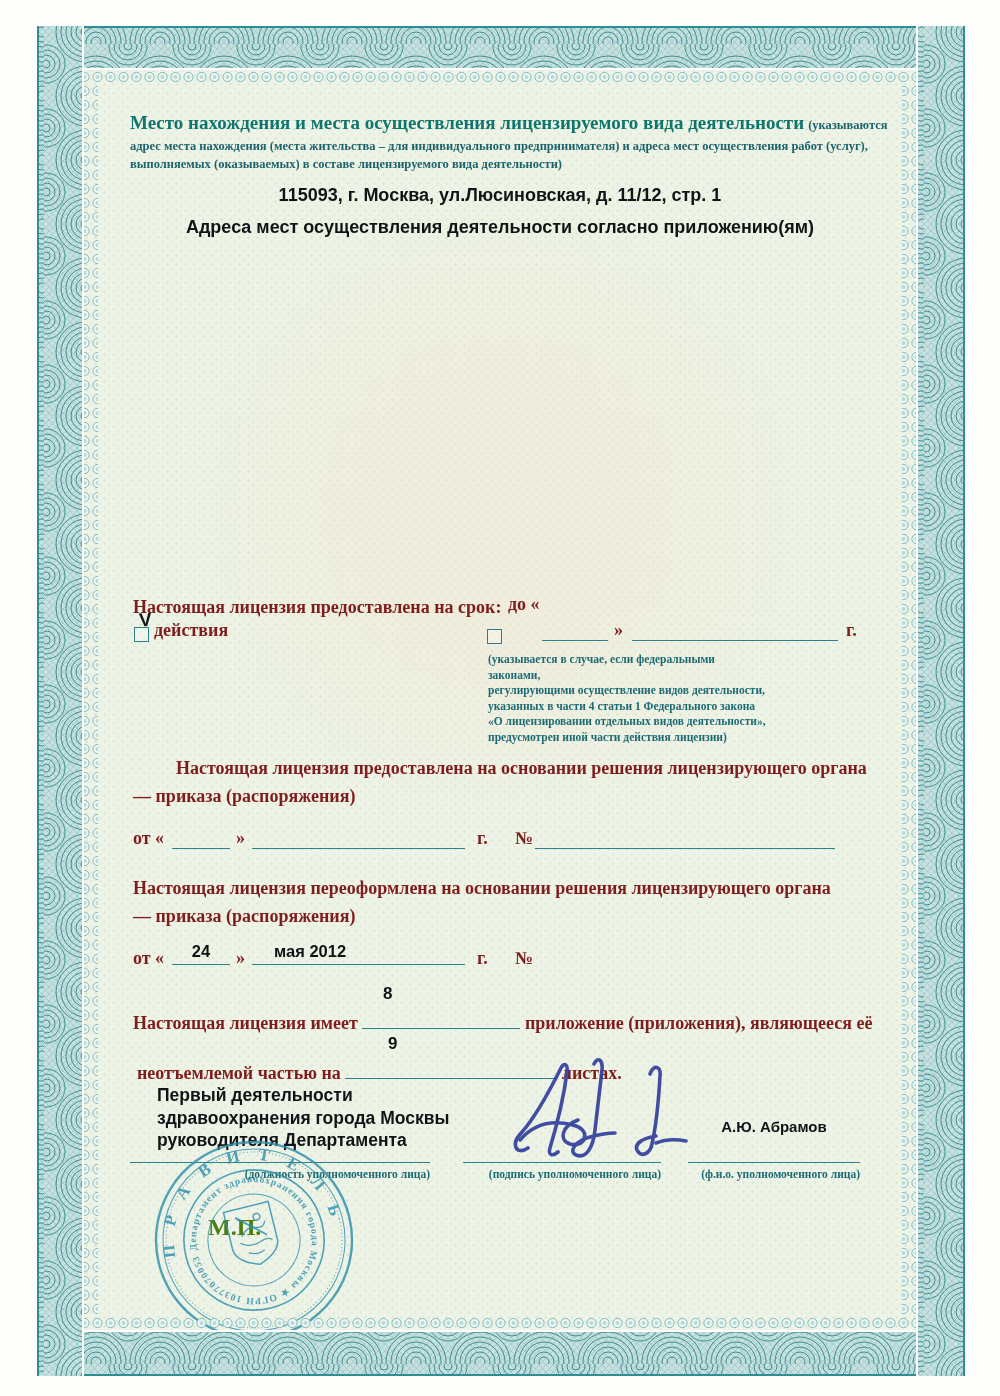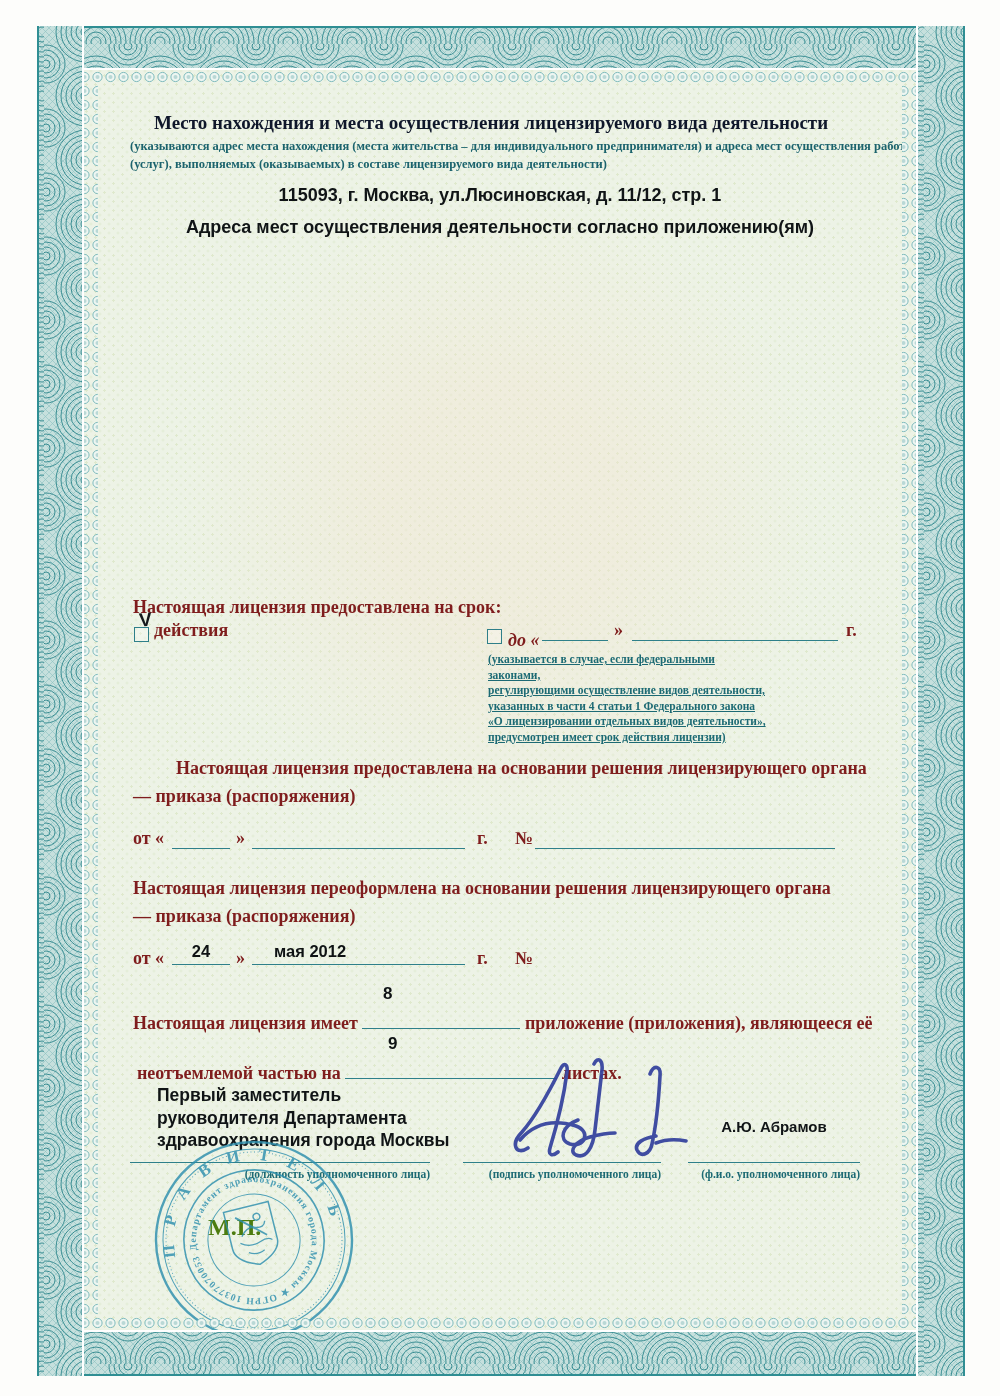--- a/index.html
+++ b/index.html
@@ -15,25 +15,25 @@
       radial-gradient(#dfe9cd 1px, rgba(0,0,0,0) 1.4px),
       radial-gradient(#e2ecd4 1px, rgba(0,0,0,0) 1.4px);
     background-size:100% 100%, 9px 9px, 9px 9px;
     background-position:0 0, 0 0, 4.5px 4.5px;}
 
   .frame{position:absolute;left:0;top:0;z-index:3;pointer-events:none;}
   .content{position:absolute;left:0;top:0;width:1000px;height:1396px;z-index:2;}
 
   .serif{color:#7f1d1d;font-weight:600;}
   .line18{font-size:18px;line-height:24px;}
-  .hdr-title{font-size:19px;line-height:26px;color:#0f172a;font-weight:600;margin-left:24px;}
+  .hdr-title{font-size:19px;line-height:26px;color:#0f766e;font-weight:600;}
   .hdr-note{font-size:12.5px;font-weight:700;color:#1b636d;}
   .sans{font-family:"Liberation Sans",sans-serif;font-weight:700;color:#101416;}
   .center{text-align:center;}
-  .small-note{font-size:11.5px;line-height:15.6px;font-weight:700;color:#1c6a74;text-decoration:underline;}
+  .small-note{font-size:11.5px;line-height:15.6px;font-weight:700;color:#1c6a74;}
   .fline{position:absolute;height:22px;border-bottom:1.7px solid #2e808a;}
   .iline{display:inline-block;border-bottom:1.7px solid #2e808a;height:18px;vertical-align:baseline;}
   .cbx{position:absolute;width:13px;height:13px;border:1.6px solid #2e7f89;background:rgba(255,255,255,.25);}
   .fval{font-family:"Liberation Sans",sans-serif;font-weight:700;color:#0e1214;font-size:16.5px;}
   .uline-label{position:absolute;text-align:right;font-size:11.5px;font-weight:700;color:#1c6a74;}
   .sigline{position:absolute;height:21px;border-bottom:1.5px solid #2e808a;}
 </style>
 </head>
 <body>
 
@@ -131,32 +131,32 @@
   </p>
   <div class="abs sans center" style="left:92px;top:185px;width:816px;font-size:18px;">115093, г. Москва, ул.Люсиновская, д. 11/12, стр. 1</div>
   <div class="abs sans center" style="left:92px;top:217px;width:816px;font-size:18px;">Адреса мест осуществления деятельности согласно приложению(ям)</div>
 
   <div class="abs serif line18" style="left:133px;top:595px;">Настоящая лицензия предоставлена на срок:</div>
   <div class="cbx" style="left:134px;top:627px;"></div>
   <div class="abs sans" style="left:139px;top:609px;font-size:19px;transform:rotate(-4deg);color:#15181b;">V</div>
   <div class="abs serif line18" style="left:154px;top:618px;">действия</div>
 
   <div class="cbx" style="left:487px;top:629px;"></div>
-  <div class="abs serif line18" style="left:508px;top:628px;font-style:italic;">до «</div>
+  <div class="abs serif line18" style="left:508px;top:592px;">до «</div>
   <div class="fline" style="left:542px;top:618px;width:66px;"></div>
   <div class="abs serif line18" style="left:614px;top:618px;">»</div>
   <div class="fline" style="left:632px;top:618px;width:206px;"></div>
   <div class="abs serif line18" style="left:846px;top:618px;">г.</div>
 
   <div class="abs" style="left:488px;top:652px;width:280px;">
     <div class="small-note">(указывается в случае, если федеральными законами,</div>
     <div class="small-note">регулирующими осуществление видов деятельности,</div>
     <div class="small-note">указанных в части 4 статьи 1 Федерального закона</div>
     <div class="small-note">«О лицензировании отдельных видов деятельности»,</div>
-    <div class="small-note">предусмотрен имеет срок действия лицензии)</div>
+    <div class="small-note">предусмотрен иной части действия лицензии)</div>
   </div>
 
   <div class="abs serif line18" style="left:133px;top:756px;width:770px;margin-left:43px;">Настоящая лицензия предоставлена на основании решения лицензирующего органа</div>
   <div class="abs serif line18" style="left:133px;top:784px;">— приказа (распоряжения)</div>
 
   <div class="abs serif line18" style="left:133px;top:826px;">от «</div>
   <div class="fline" style="left:172px;top:826px;width:58px;"></div>
   <div class="abs serif line18" style="left:236px;top:826px;">»</div>
   <div class="fline" style="left:252px;top:826px;width:213px;"></div>
   <div class="abs serif line18" style="left:477px;top:826px;">г.</div>
@@ -180,23 +180,23 @@
     <span>приложение (приложения), являющееся её</span>
   </div>
   <div class="abs fval" style="left:388px;top:1034px;font-size:17px;">9</div>
   <div class="abs serif line18" style="left:137px;top:1060px;width:700px;">
     <span>неотъемлемой частью на</span>
     <span class="iline" style="width:212px;"></span>
     <span>листах.</span>
   </div>
 
   <div class="abs sans" style="left:157px;top:1084px;font-size:17.5px;line-height:22.5px;">
-    <div>Первый заместитель</div>
+    <div>Первый деятельности</div>
+    <div>здравоохранения города Москвы</div>
     <div>руководителя Департамента</div>
-    <div>здравоохранения города Москвы</div>
   </div>
 
   <div class="sigline" style="left:130px;top:1141px;width:300px;"></div>
   <div class="sigline" style="left:463px;top:1141px;width:198px;"></div>
   <div class="sigline" style="left:688px;top:1141px;width:172px;"></div>
 
   <div class="uline-label" style="left:130px;top:1168px;width:300px;">(должность уполномоченного лица)</div>
   <div class="uline-label" style="left:463px;top:1168px;width:198px;">(подпись уполномоченного лица)</div>
   <div class="uline-label" style="left:688px;top:1168px;width:172px;">(ф.и.о. уполномоченного лица)</div>
 

